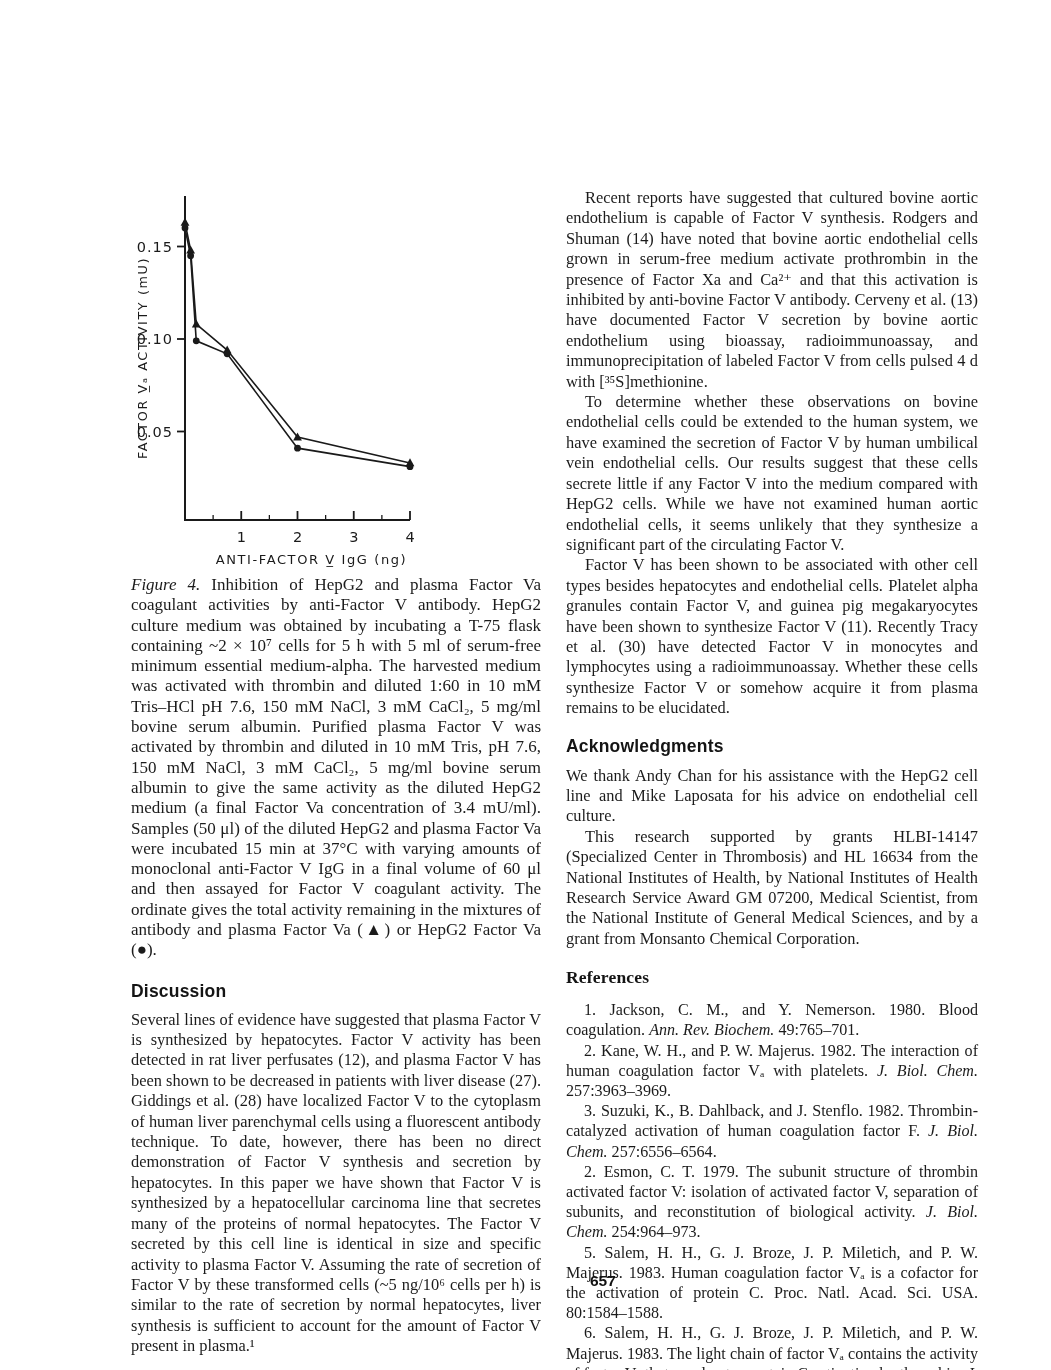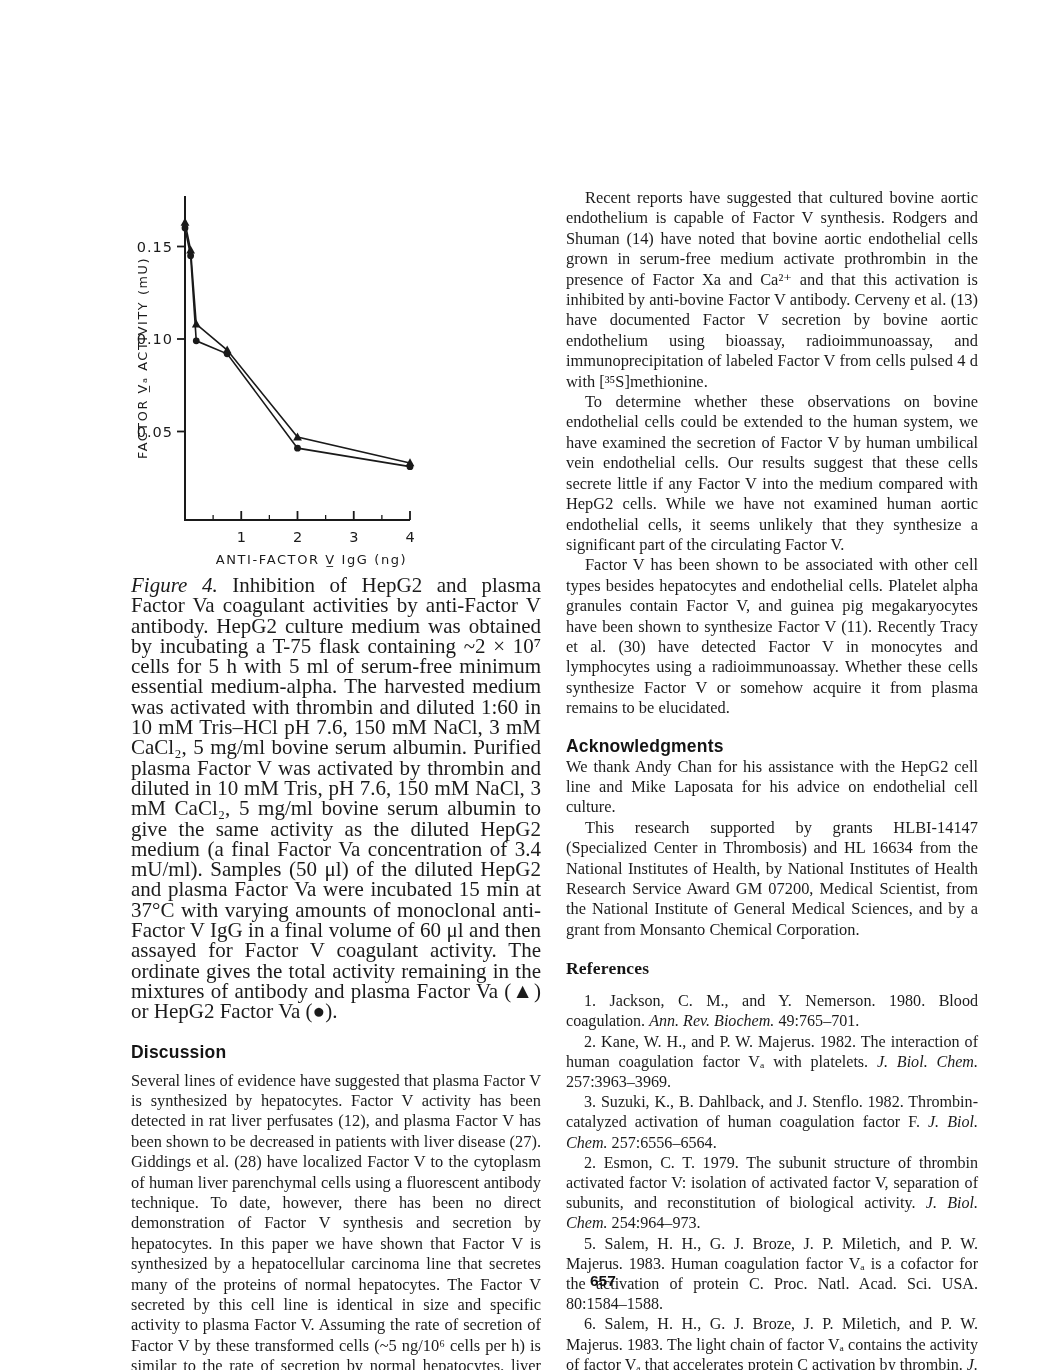--- a/index.html
+++ b/index.html
@@ -3,27 +3,27 @@
 <meta charset="utf-8">
 <style>
   html,body{margin:0;padding:0;background:#ffffff;}
   .page{position:relative;width:1051px;height:1370px;background:#fff;overflow:hidden;color:#1b1b1b;}
   .col{position:absolute;}
   #left-col{left:131px;top:188px;width:410px;}
   #right-col{left:566px;top:188px;width:412px;}
   p{margin:0;text-align:justify;font:16.4px/20.4px "Liberation Serif","DejaVu Serif","DejaVu Sans",serif;color:#1b1b1b;}
   p.indent{text-indent:19px;}
   h2{margin:0;font:bold 17.5px/21px "Liberation Sans","DejaVu Sans",sans-serif;color:#141414;letter-spacing:.2px;}
-  .caption{margin-top:5px;font-size:21px;line-height:20.3px;}
+  .caption{margin-top:5px;font-size:17px;line-height:20.3px;}
   #discussion-heading{margin-top:20px;}
   #discussion-paragraph{margin-top:8px;}
   .footnote-rule{width:62px;height:0;border-top:1.7px solid #222;margin:15px 0 9px 0;}
   .footnote{font-size:15.9px;line-height:19.8px;}
   #ack-heading{margin-top:17px;}
-  #ack-p1{margin-top:0;}
+  #ack-p1{margin-top:9px;}
   #refs-heading{margin-top:18px;font-family:Liberation Serif, serif;}
   #refs-list{margin-top:12px;}
   .ref{text-indent:18px;font-size:16.1px;line-height:20.2px;}
   .rc-par{margin:0;}
   #footer{position:absolute;left:590px;top:1272px;display:flex;align-items:baseline;gap:24px;}
   #footer .pageno{font:bold 15.5px "Liberation Sans","DejaVu Sans",sans-serif;color:#111;}
   #footer .runtitle{font:italic 16.6px "Liberation Serif","DejaVu Serif",serif;color:#1b1b1b;}
   .chart-txt{font-family:"DejaVu Sans","Liberation Sans",sans-serif;fill:#1a1a1a;}
   svg{display:block;}
 </style>

